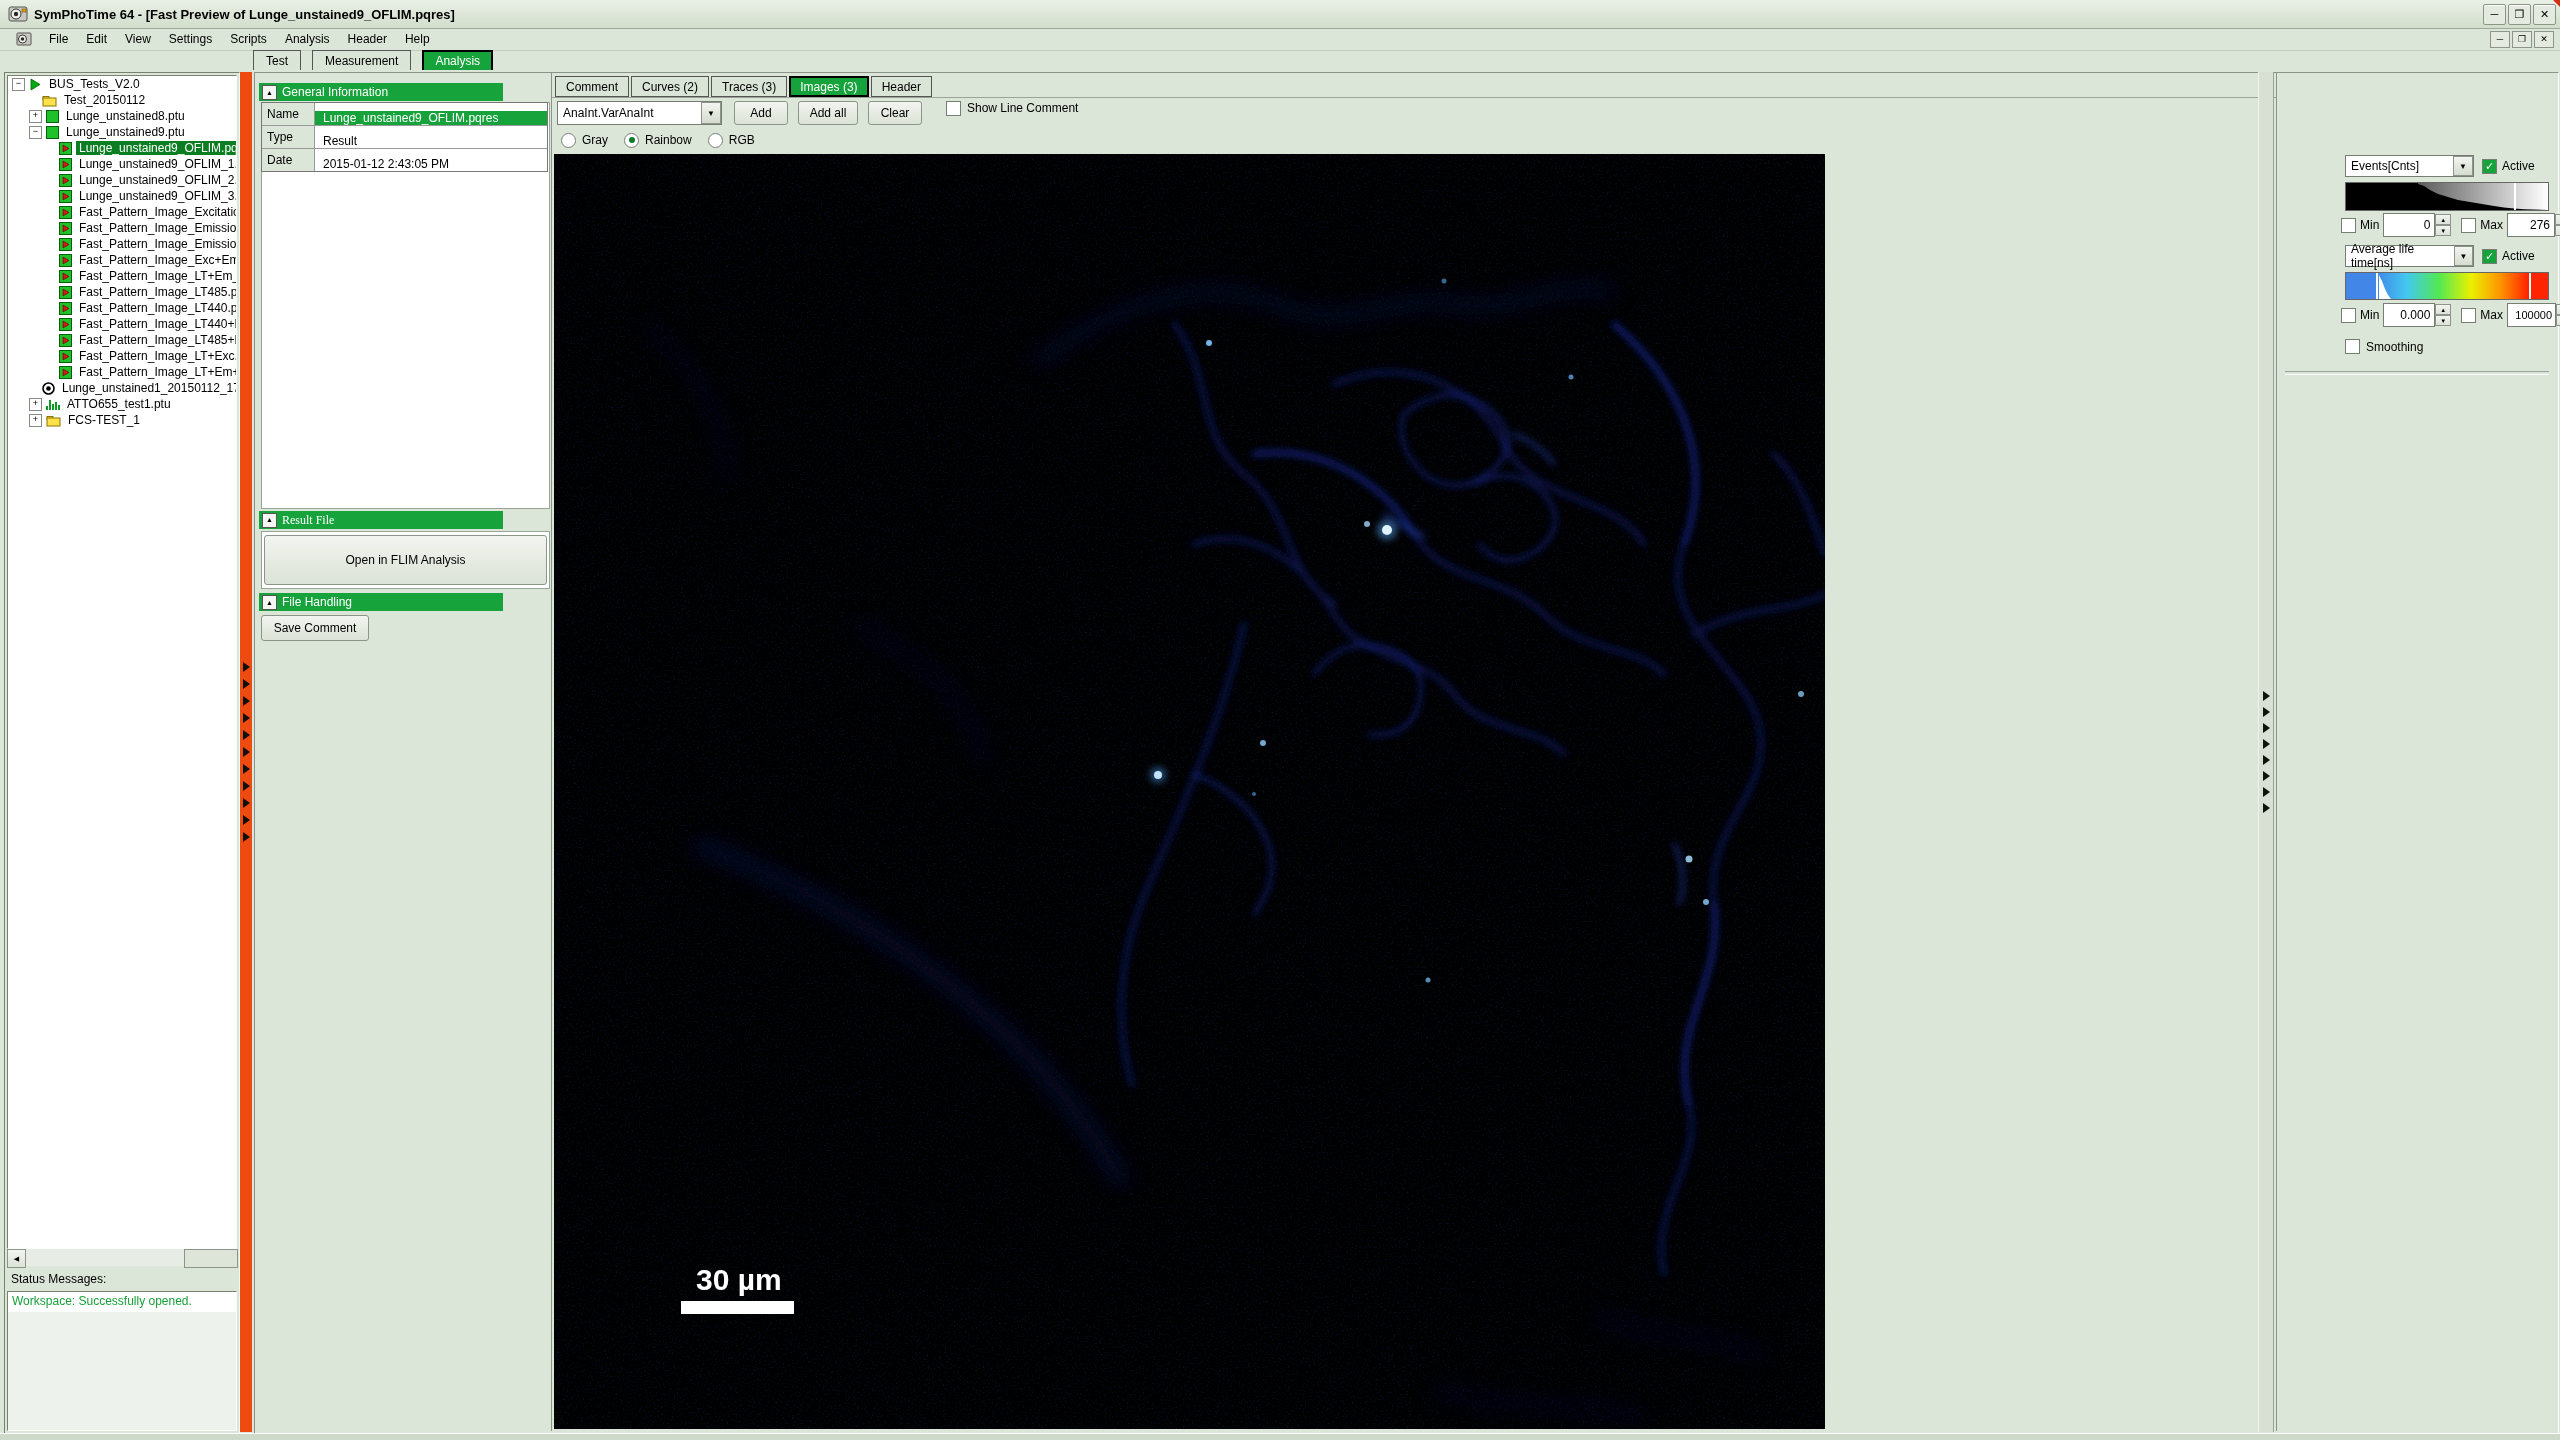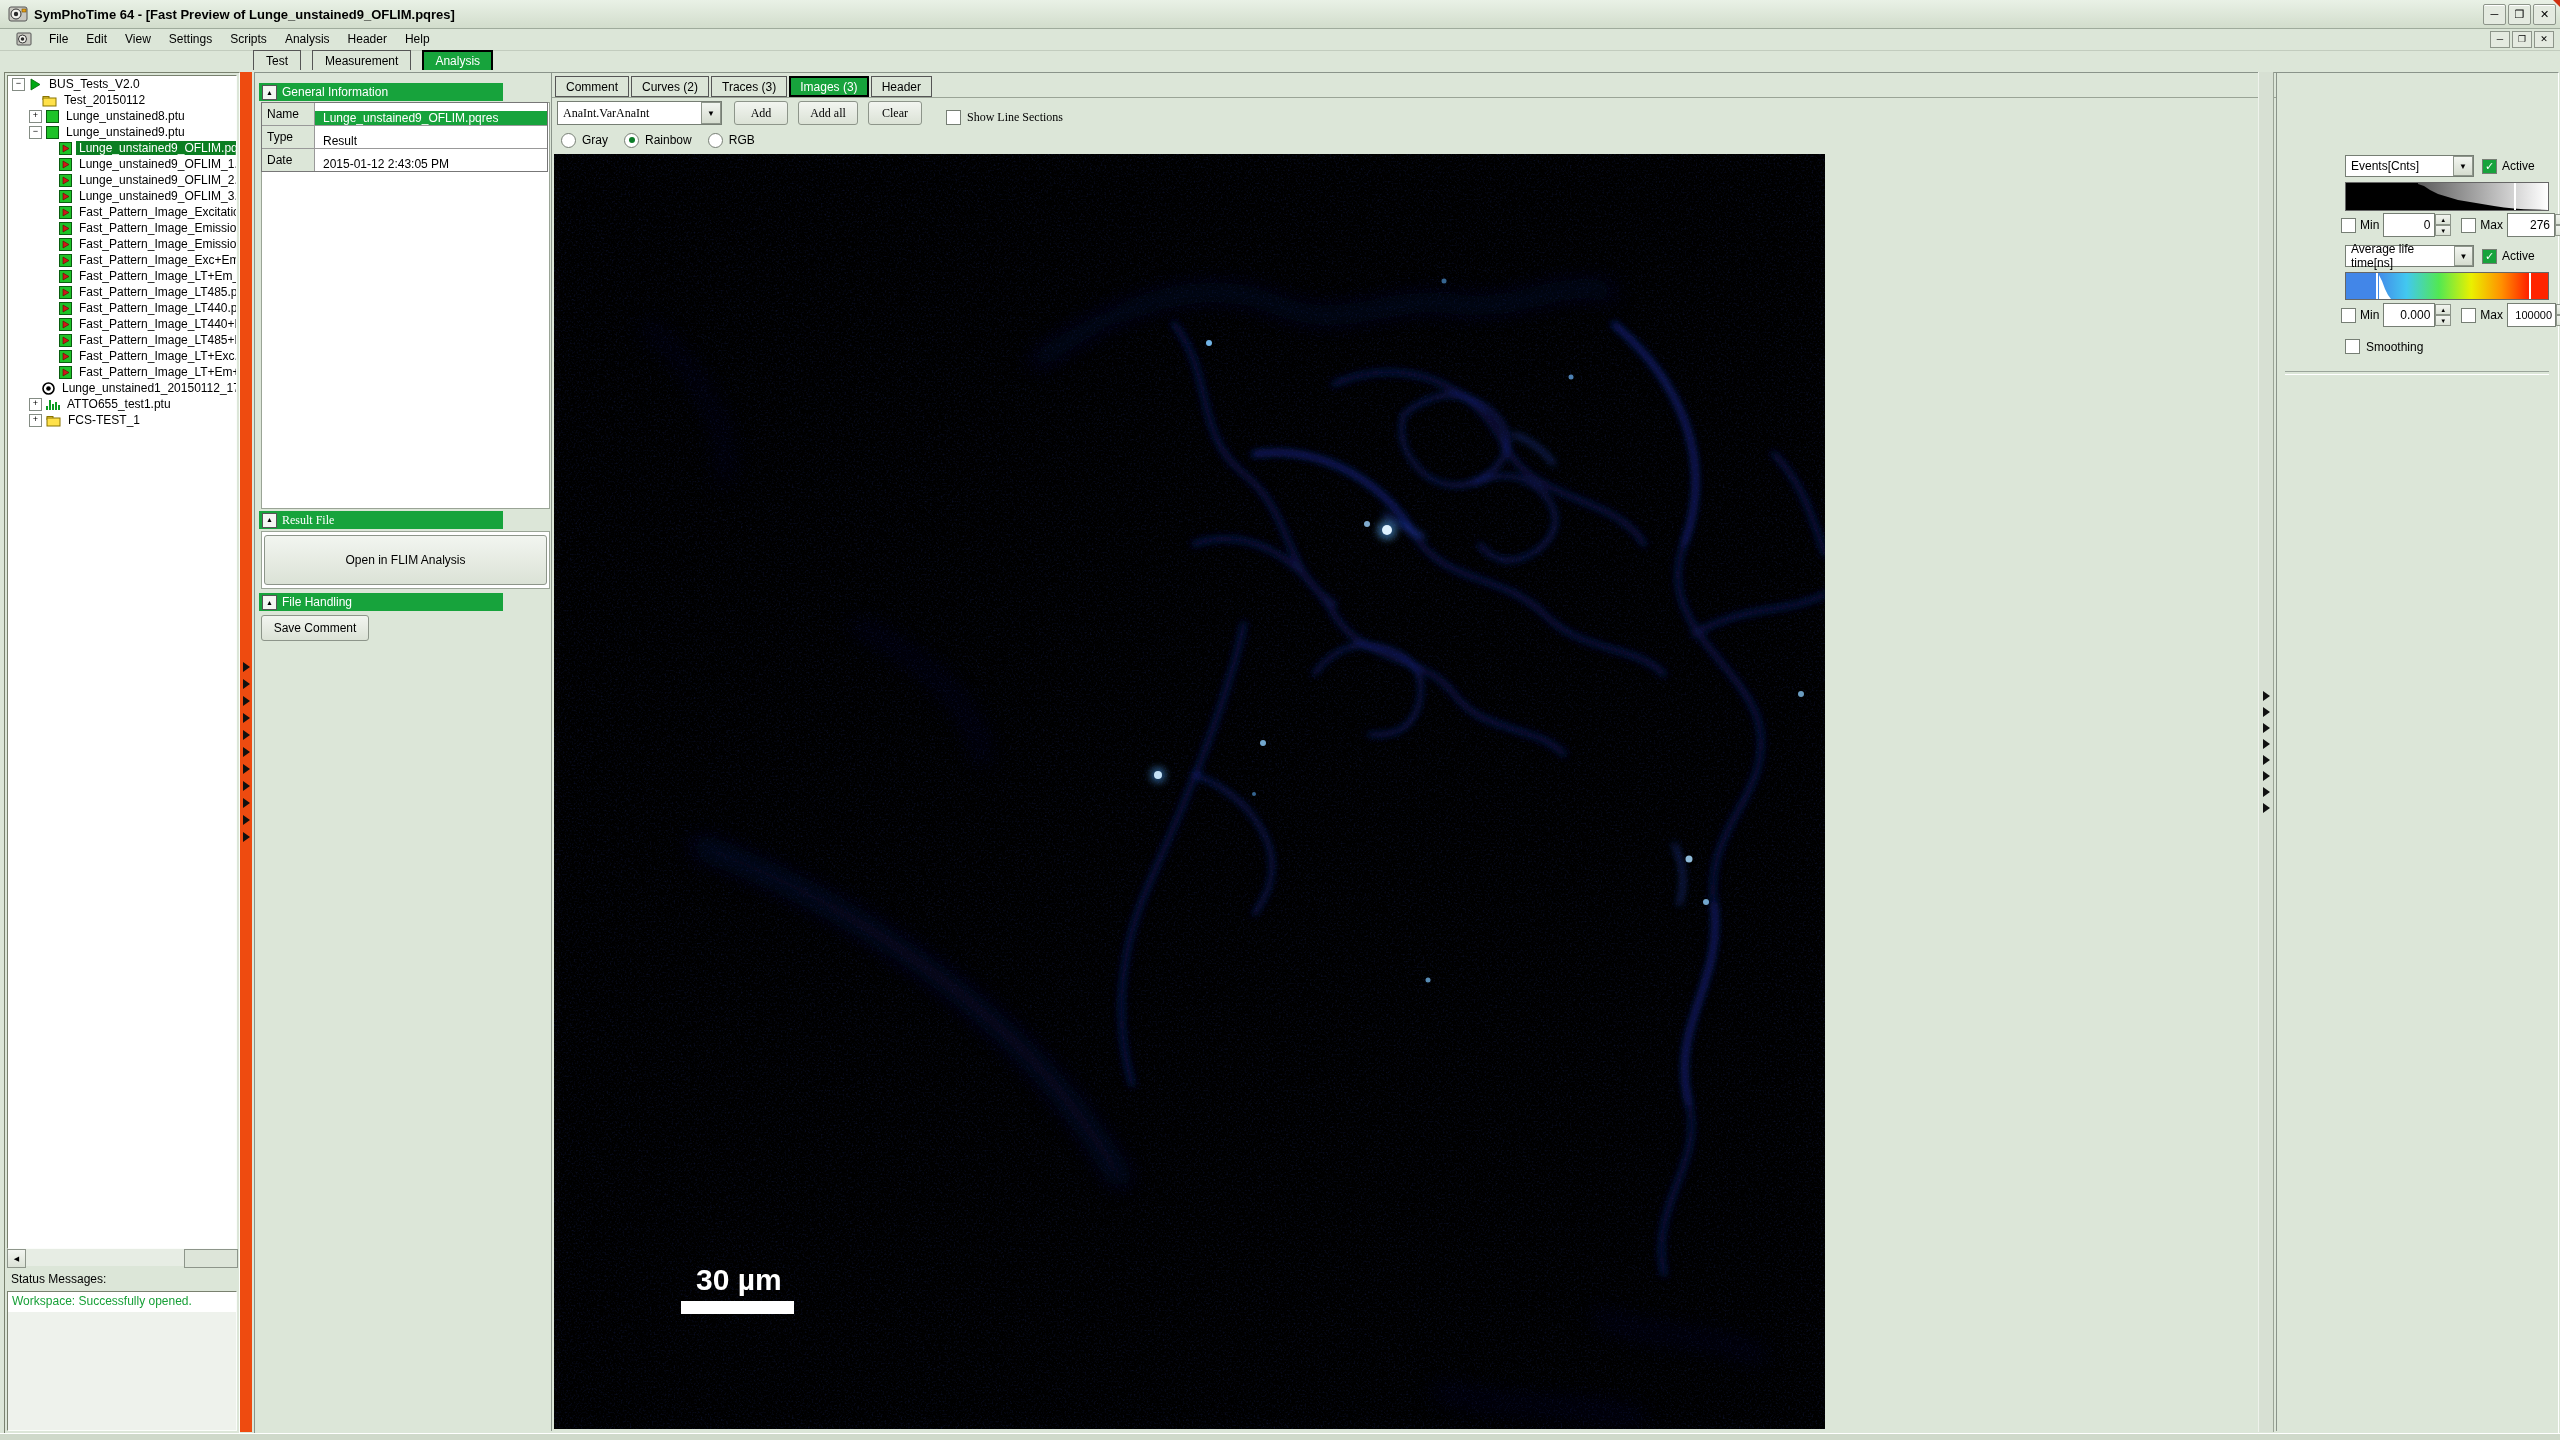--- a/index.html
+++ b/index.html
@@ -93,21 +93,21 @@
   #gi-table .lbl{width:47px;background:#dce6d8;border-right:1px solid #999;display:flex;
                  align-items:center;padding-left:5px;flex:none;}
   #gi-table .val{flex:1;display:flex;align-items:center;padding-left:8px;margin-top:8px;}
   #gi-table .val.hl{background:#17a33c;color:#fff;}
   #gi-white{position:absolute;left:6px;top:29px;width:287px;height:405px;background:#fff;border:1px solid #9aa496;}
 
   
   #subtabs{position:absolute;left:300px;top:3px;height:21px;display:flex;align-items:flex-end;}
   .stab{border:1px solid #555;background:#dbe5d7;padding:3px 10px 2px;margin-right:2px;font-size:12px;}
   .stab.active{background:#17a33c;color:#fff;border:2px solid #000;padding:2px 9px 1px;}
-  #prevtoolbar{position:absolute;left:302px;top:28px;height:24px;display:flex;align-items:flex-end;font-family:Liberation Serif, serif;}
+  #prevtoolbar{position:absolute;left:302px;top:28px;height:24px;display:flex;align-items:flex-start;}
   #colormodes{position:absolute;left:306px;top:58px;height:18px;display:flex;align-items:center;gap:6px;}
   #imagearea{position:absolute;left:299px;top:81px;width:1271px;height:1275px;background:#000;}
 
   
   #settings{position:absolute;left:2022px;top:0;width:280px;height:1358px;background:#dce6d8;}
   .setrow{position:absolute;display:flex;align-items:center;}
   .lutbox{position:absolute;border:1px solid #666;}
   .marker{position:absolute;top:0;bottom:0;width:2px;background:#fff;}
   #sep-groove{position:absolute;left:8px;top:298px;width:264px;height:2px;
               border-top:1px solid #9aa49a;border-bottom:1px solid #fff;}
@@ -457,21 +457,21 @@
     <div id="prevtoolbar">
       <div class="field" style="width:158px;height:22px;padding-left:5px;">
         <span>AnaInt.VarAnaInt</span>
         <div style="flex:1"></div>
         <div class="combo-arrow">▼</div>
       </div>
       <div class="btn" style="width:52px;height:22px;margin-left:12px;">Add</div>
       <div class="btn" style="width:58px;height:22px;margin-left:10px;">Add all</div>
       <div class="btn" style="width:52px;height:22px;margin-left:10px;">Clear</div>
       <div class="checkbox" style="margin-left:24px;"></div>
-      <div style="margin-left:6px;">Show Line Sections</div>
+      <div style="margin-left:6px;">Show Line Comment</div>
     </div>
 
     <div id="colormodes">
       <div class="radio">
           <div class="dot"></div>
         </div>
       <div>Gray</div>
       <div class="radio on" style="margin-left:10px;">
           <div class="dot"></div>
         </div>

